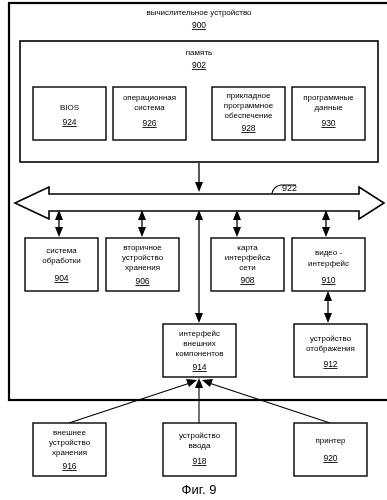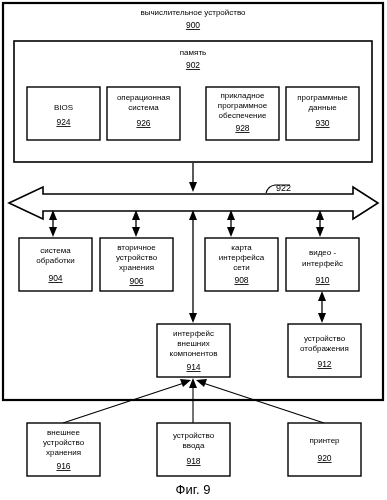--- a/index.html
+++ b/index.html
@@ -11,20 +11,21 @@
     width: 387px;
     height: 500px;
     font-family: "Liberation Sans", sans-serif;
     color: #000000;
     overflow: hidden;
   }
   #figure-root {
     position: relative;
     width: 326px;
     height: 500px;
+    margin-left: 6px;
   }
   svg.diagram {
     display: block;
     width: 387px;
     height: 500px;
   }
   .box-rect {
     fill: #ffffff;
     stroke: #000000;
     stroke-width: 1.4;

